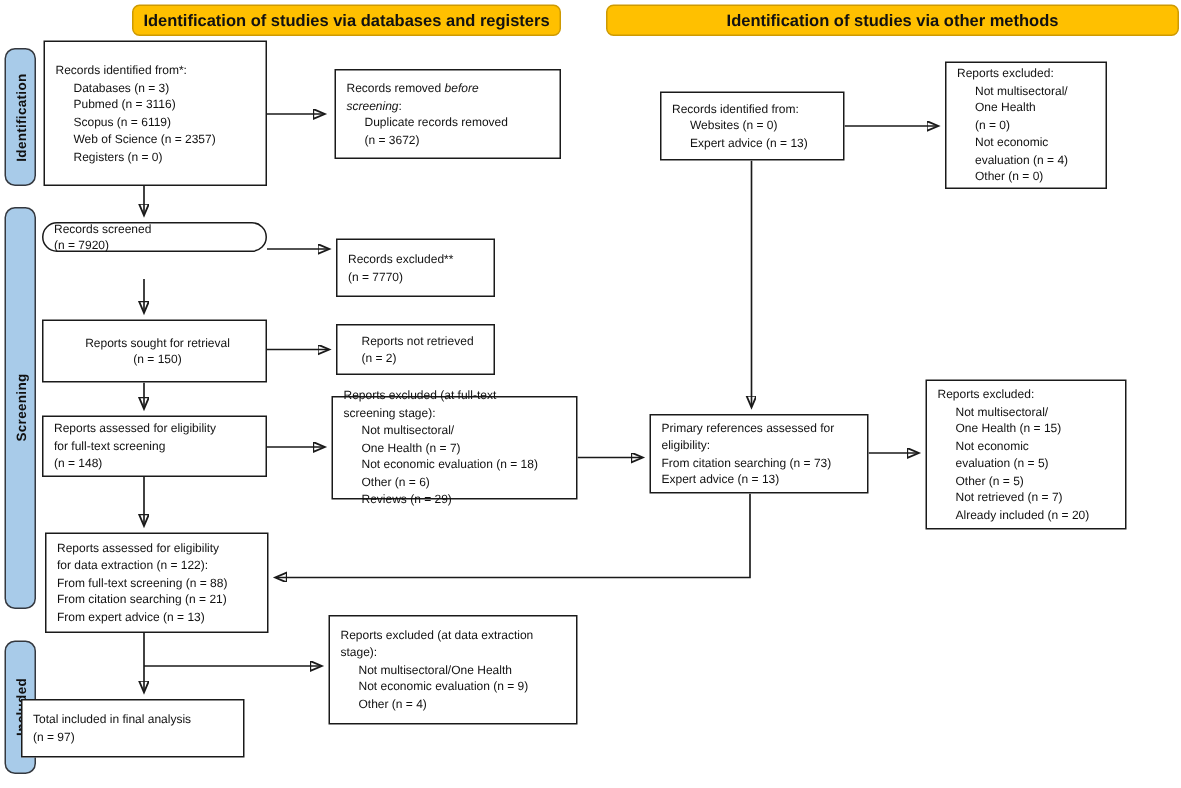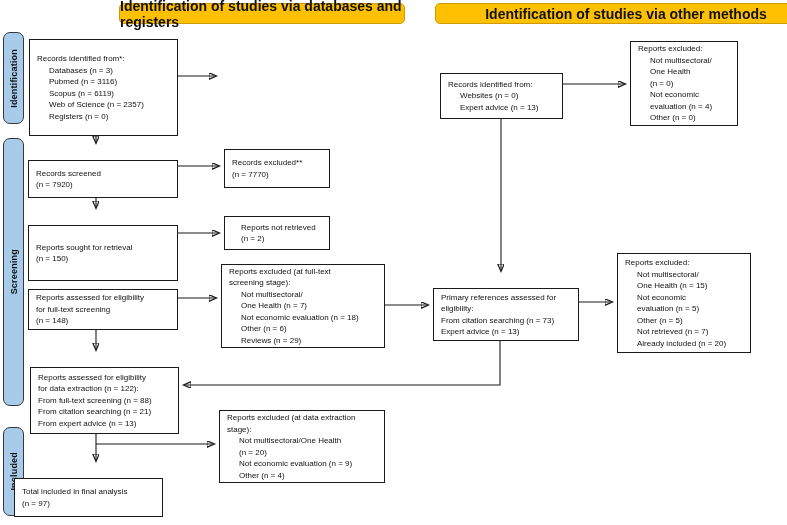--- a/index.html
+++ b/index.html
@@ -10,39 +10,39 @@
   html,body{margin:0;padding:0;background:#fff;}
   .canvas{
     position:relative; width:787px; height:525px; background:var(--canvas-bg);
     font-family:"Liberation Sans","DejaVu Sans",sans-serif; color:#111;
     overflow:hidden;
   }
   .hdr{
     position:absolute; height:19px; background:var(--header-bg);
     border:1px solid var(--header-border); border-radius:5px;
     display:flex; align-items:center; justify-content:center;
-    font-size:14px; font-weight:bold; color:#111;margin-left:31px;
+    font-size:11px; font-weight:bold; color:#111;
   }
   .stage{
     position:absolute; width:21px; background:var(--stage-bg);
     border:1.6px solid var(--stage-border); border-radius:7px;
     display:flex; align-items:center; justify-content:center;
     box-sizing:border-box;
   }
   .stage span{
     writing-mode:vertical-rl; transform:rotate(180deg);
     font-size:9px; font-weight:bold; color:#111; letter-spacing:0.2px;
   }
   .box{
     position:absolute; box-sizing:border-box; background:#fff;
     border:1px solid var(--box-border);
     display:flex; flex-direction:column; justify-content:center;
     padding:3px 3px 3px 7px; font-size:8px; line-height:11.5px;
   }
-  .box.thick{border-width:1.6px;margin-top:12px;}
+  .box.thick{border-width:1.6px;}
   .bl{white-space:nowrap;}
   .bl.ind{padding-left:12px;}
   .arrows{position:absolute; left:0; top:0; pointer-events:none;}
   .arrows path{stroke:var(--arrow); stroke-width:1.1; fill:none;}
 </style>
 </head>
 <body>
 
 <div class="canvas">
 
@@ -88,48 +88,54 @@
 
   <div class="box thick" style="left:29px; top:27px; width:149px; height:97px;">
     <div class="bl">Records identified from*:</div>
     <div class="bl ind">Databases (n = 3)</div>
     <div class="bl ind">Pubmed (n = 3116)</div>
     <div class="bl ind">Scopus (n = 6119)</div>
     <div class="bl ind">Web of Science (n = 2357)</div>
     <div class="bl ind">Registers (n = 0)</div>
   </div>
 
+  <div class="box" style="left:223px; top:46px; width:151px; height:60px;">
+    <div class="bl"><span>Records removed </span><i>before</i></div>
+    <div class="bl"><i>screening</i><span>:</span></div>
+    <div class="bl ind">Duplicate records removed</div>
+    <div class="bl ind">(n = 3672)</div>
+  </div>
 
-  <div class="box thick" style="left:28px; top:148px; width:150px; height:38px;">
+  <div class="box thick" style="left:28px; top:148px; width:150px; height:20px;border-radius:15px;">
     <div class="bl">Records screened</div>
     <div class="bl">(n = 7920)</div>
   </div>
 
-  <div class="box" style="left:224px; top:149px; width:106px; height:39px;">
+  <div class="box" style="left:224px; top:159px; width:106px; height:39px;">
     <div class="bl">Records excluded**</div>
     <div class="bl">(n = 7770)</div>
   </div>
 
-  <div class="box thick" style="left:28px; top:213px; width:150px; height:56px;">
+  <div class="box thick" style="left:28px; top:213px; width:150px; height:42px;align-items:center;">
     <div class="bl">Reports sought for retrieval</div>
     <div class="bl">(n = 150)</div>
   </div>
 
   <div class="box" style="left:224px; top:216px; width:106px; height:34px;padding-left:16px;">
     <div class="bl">Reports not retrieved</div>
     <div class="bl">(n = 2)</div>
   </div>
 
   <div class="box thick" style="left:28px; top:277px; width:150px; height:41px;">
     <div class="bl">Reports assessed for eligibility</div>
     <div class="bl">for full-text screening</div>
     <div class="bl">(n = 148)</div>
   </div>
 
-  <div class="box" style="left:221px; top:264px; width:164px; height:84px;">
+  <div class="box" style="left:221px; top:264px; width:164px; height:69px;">
     <div class="bl">Reports excluded (at full-text</div>
     <div class="bl">screening stage):</div>
     <div class="bl ind">Not multisectoral/</div>
     <div class="bl ind">One Health (n = 7)</div>
     <div class="bl ind">Not economic evaluation (n = 18)</div>
     <div class="bl ind">Other (n = 6)</div>
     <div class="bl ind">Reviews (n = 29)</div>
   </div>
 
   <div class="box thick" style="left:30px; top:355px; width:149px; height:67px;">
@@ -137,21 +143,20 @@
     <div class="bl">for data extraction (n = 122):</div>
     <div class="bl">From full-text screening (n = 88)</div>
     <div class="bl">From citation searching (n = 21)</div>
     <div class="bl">From expert advice (n = 13)</div>
   </div>
 
   <div class="box" style="left:219px; top:410px; width:166px; height:73px;">
     <div class="bl">Reports excluded (at data extraction</div>
     <div class="bl">stage):</div>
     <div class="bl ind">Not multisectoral/One Health</div>
-    <div class="bl ind">(n = 20)</div>
     <div class="bl ind">Not economic evaluation (n = 9)</div>
     <div class="bl ind">Other (n = 4)</div>
   </div>
 
   <div class="box thick" style="left:14px; top:466px; width:149px; height:39px;">
     <div class="bl">Total included in final analysis</div>
     <div class="bl">(n = 97)</div>
   </div>
 
   <div class="box thick" style="left:440px; top:61px; width:123px; height:46px;">

